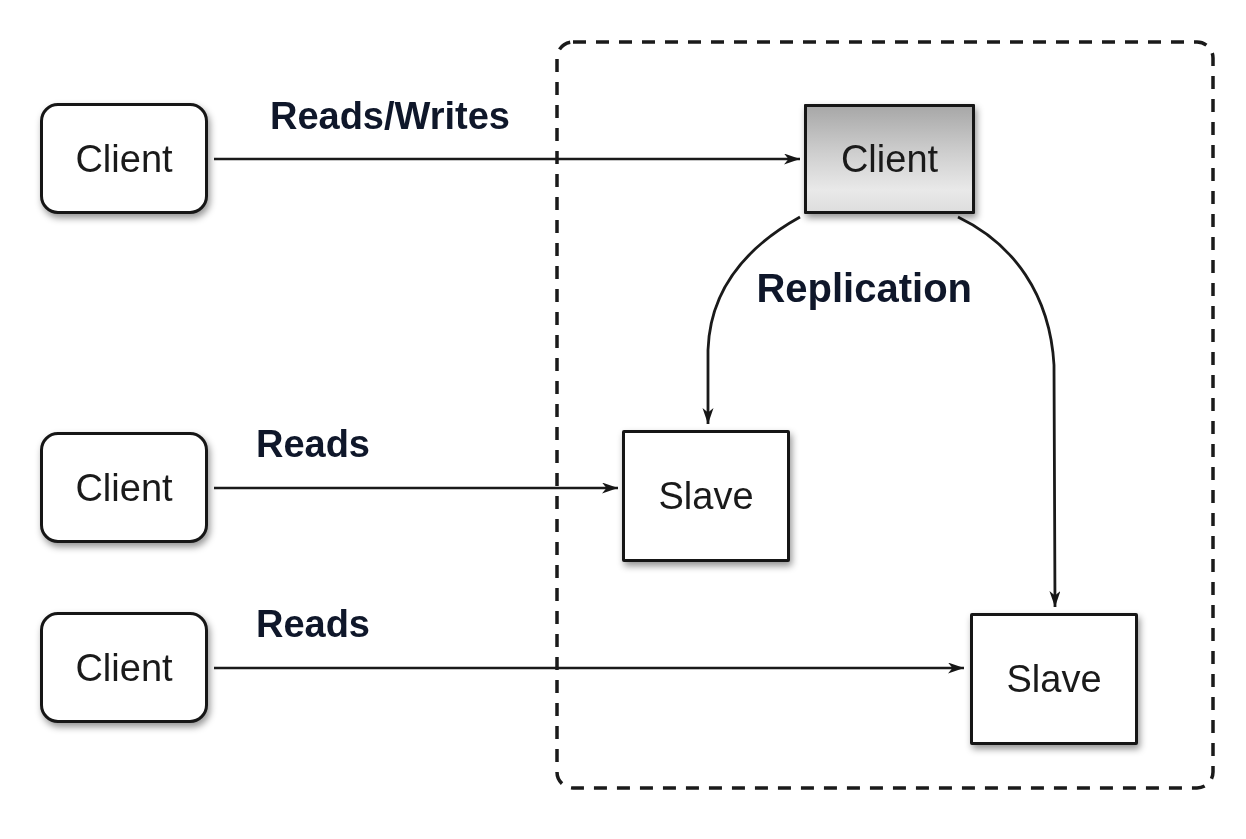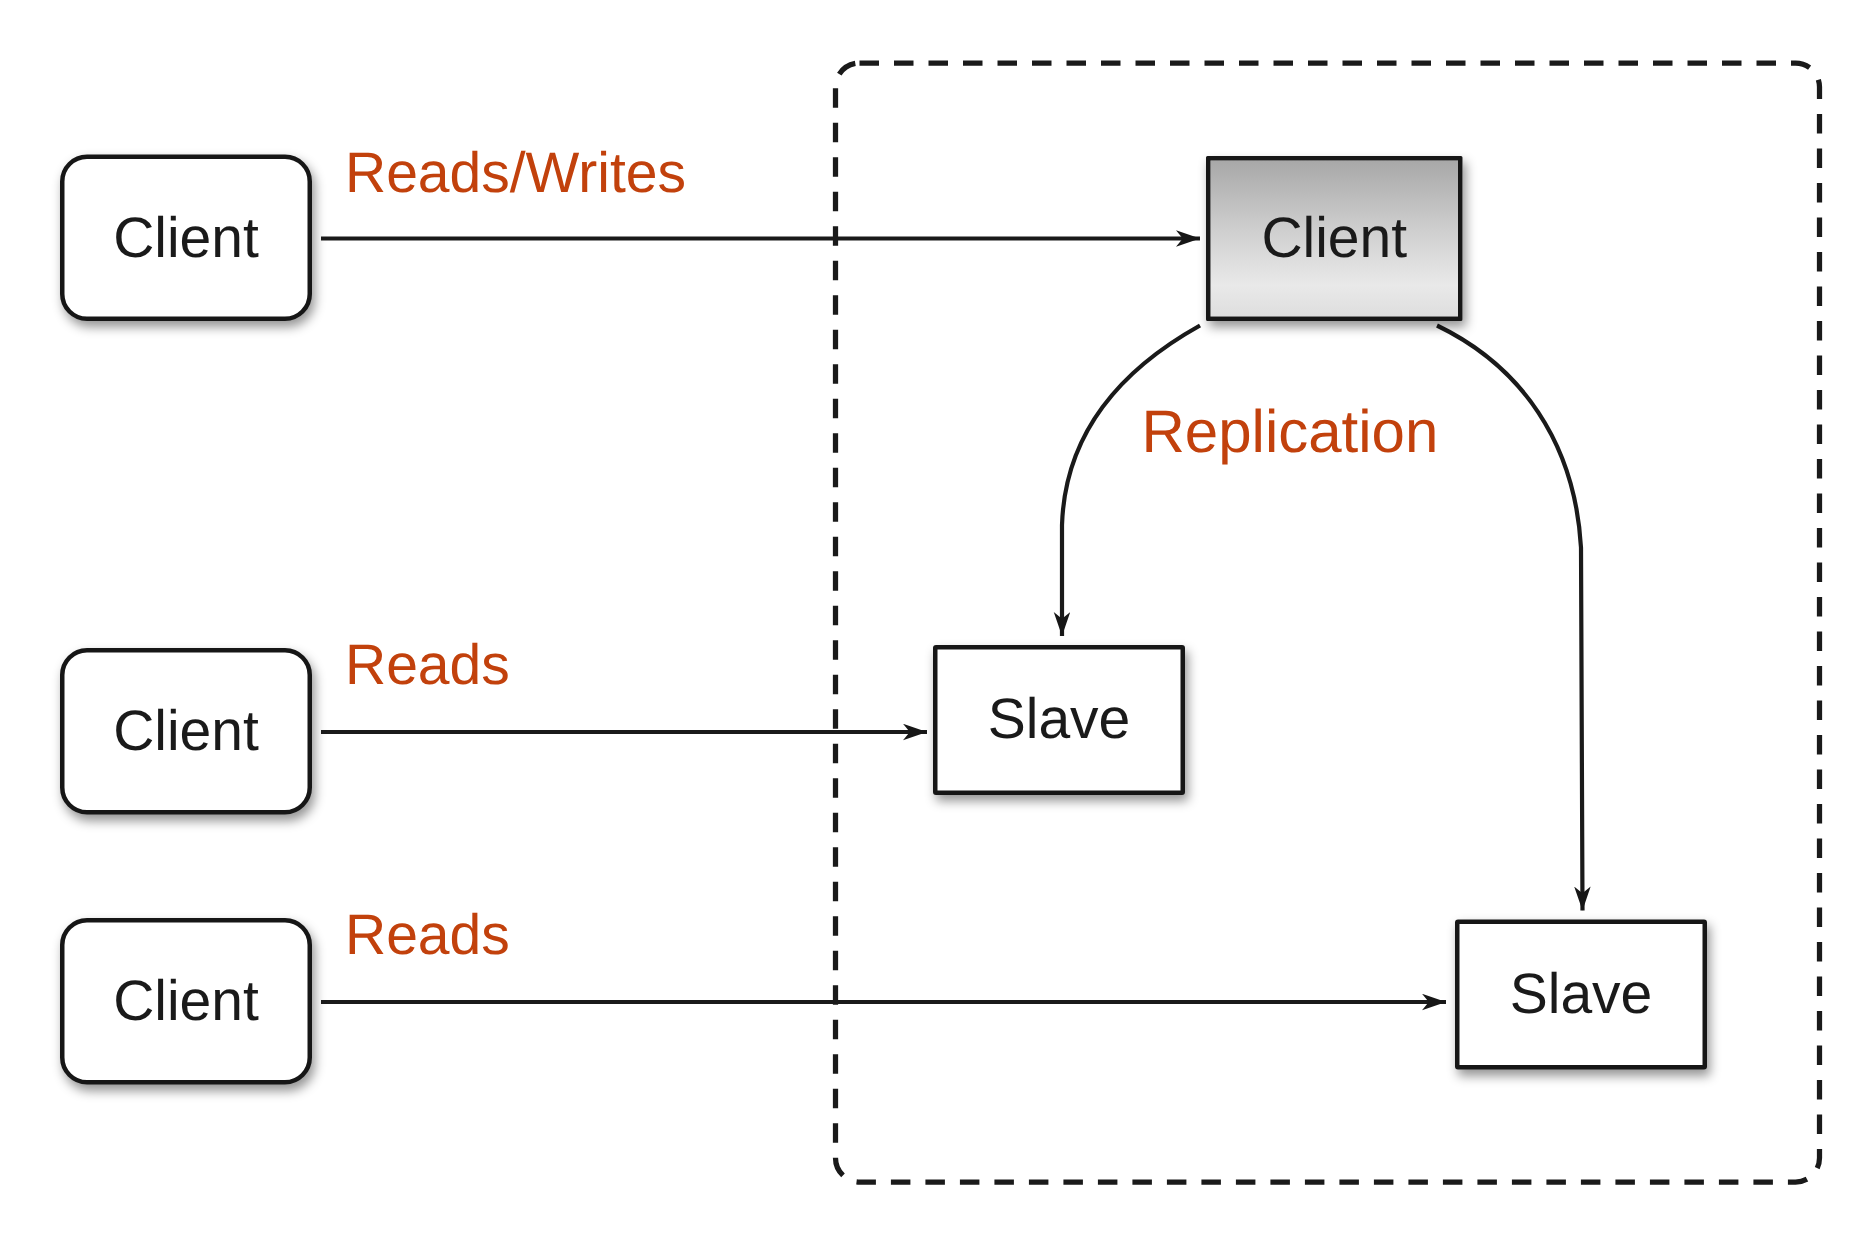--- a/index.html
+++ b/index.html
@@ -49,37 +49,38 @@
   .node.master {
     left: 804px;
     top: 104px;
     width: 171px;
     height: 110px;
     border-radius: 1px;
     background: linear-gradient(180deg, #a8a8a8 0%, #cfcfcf 45%, #e9e9e9 80%, #dedede 100%);
   }
   .node.slave {
     width: 168px;
-    height: 100px;
+    height: 132px;
     border-radius: 2px;
   }
   .node.slave.slave-left  { left: 622px; top: 430px; }
   .node.slave.slave-right { left: 970px; top: 613px; }
   .edge-label {
     position: absolute;
     font-size: 38px;
     line-height: 1.1;
-    text-align: left;
+    text-align: right;
     white-space: nowrap;
-    color: #c2410c;
+    color: #0f172a;
+    font-weight: bold;
   }
   .label-reads-writes { left: 230px; top: 96px;  width: 280px; }
   .label-reads-mid    { left: 230px; top: 424px; width: 140px; }
   .label-reads-bot    { left: 230px; top: 604px; width: 140px; }
-  .label-replication  { left: 761px; top: 266px; width: 240px; font-size: 40px; }
+  .label-replication  { left: 732px; top: 266px; width: 240px; font-size: 40px; }
 </style>
 </head>
 <body>
 
 <div class="canvas">
 
   <svg class="arrows-layer" viewBox="0 0 1246 839" xmlns="http://www.w3.org/2000/svg">
     <defs>
       <marker id="arrowhead" markerUnits="userSpaceOnUse" markerWidth="22" markerHeight="16" refX="16" refY="5.5" orient="auto">
         <path d="M0,0 L16,5.5 L0,11 L4.5,5.5 Z" fill="#161616"></path>

